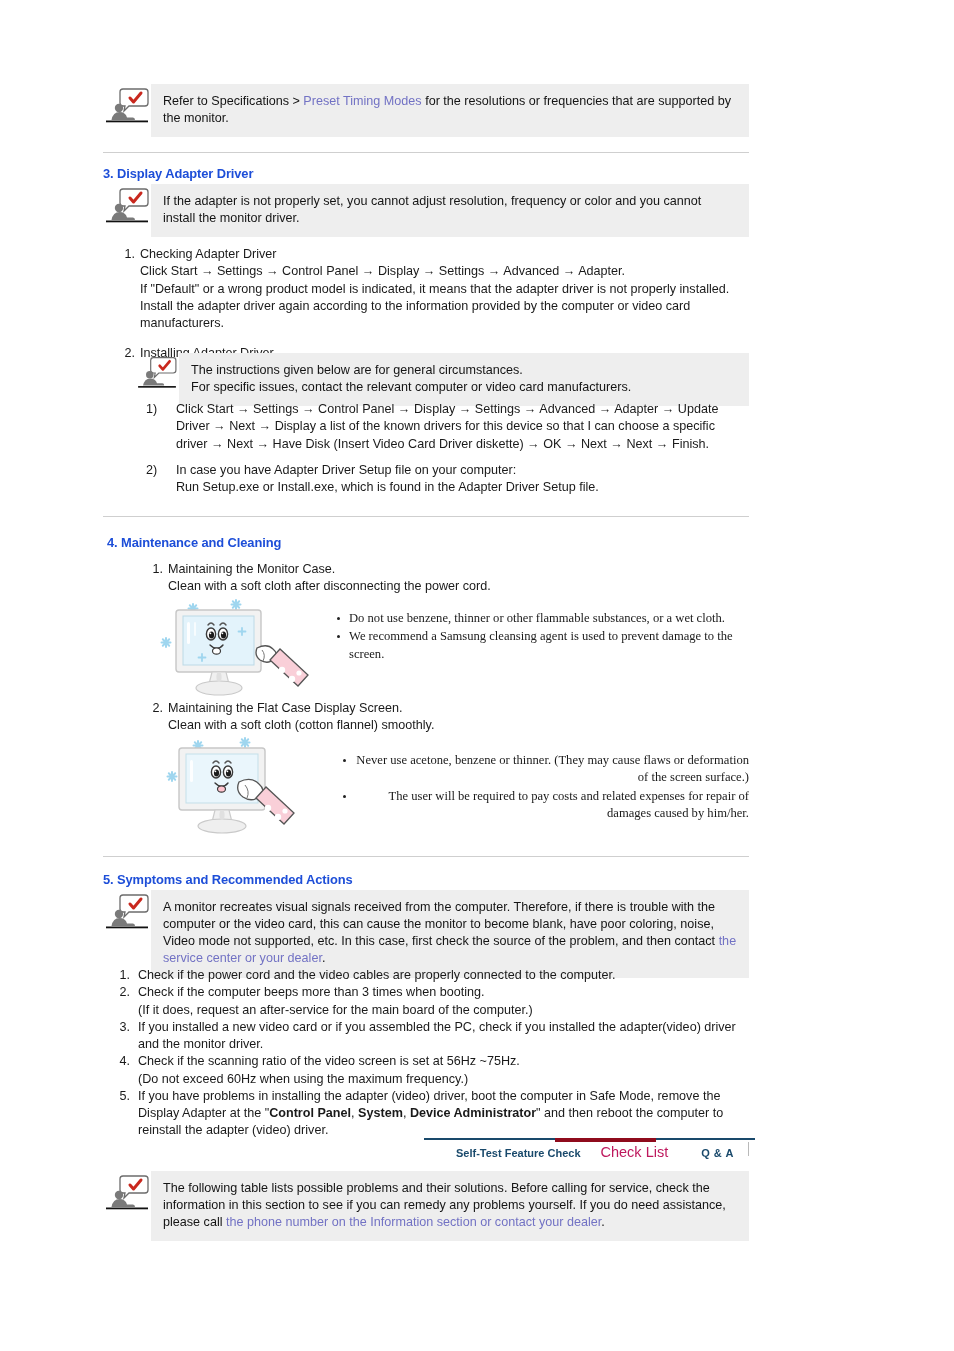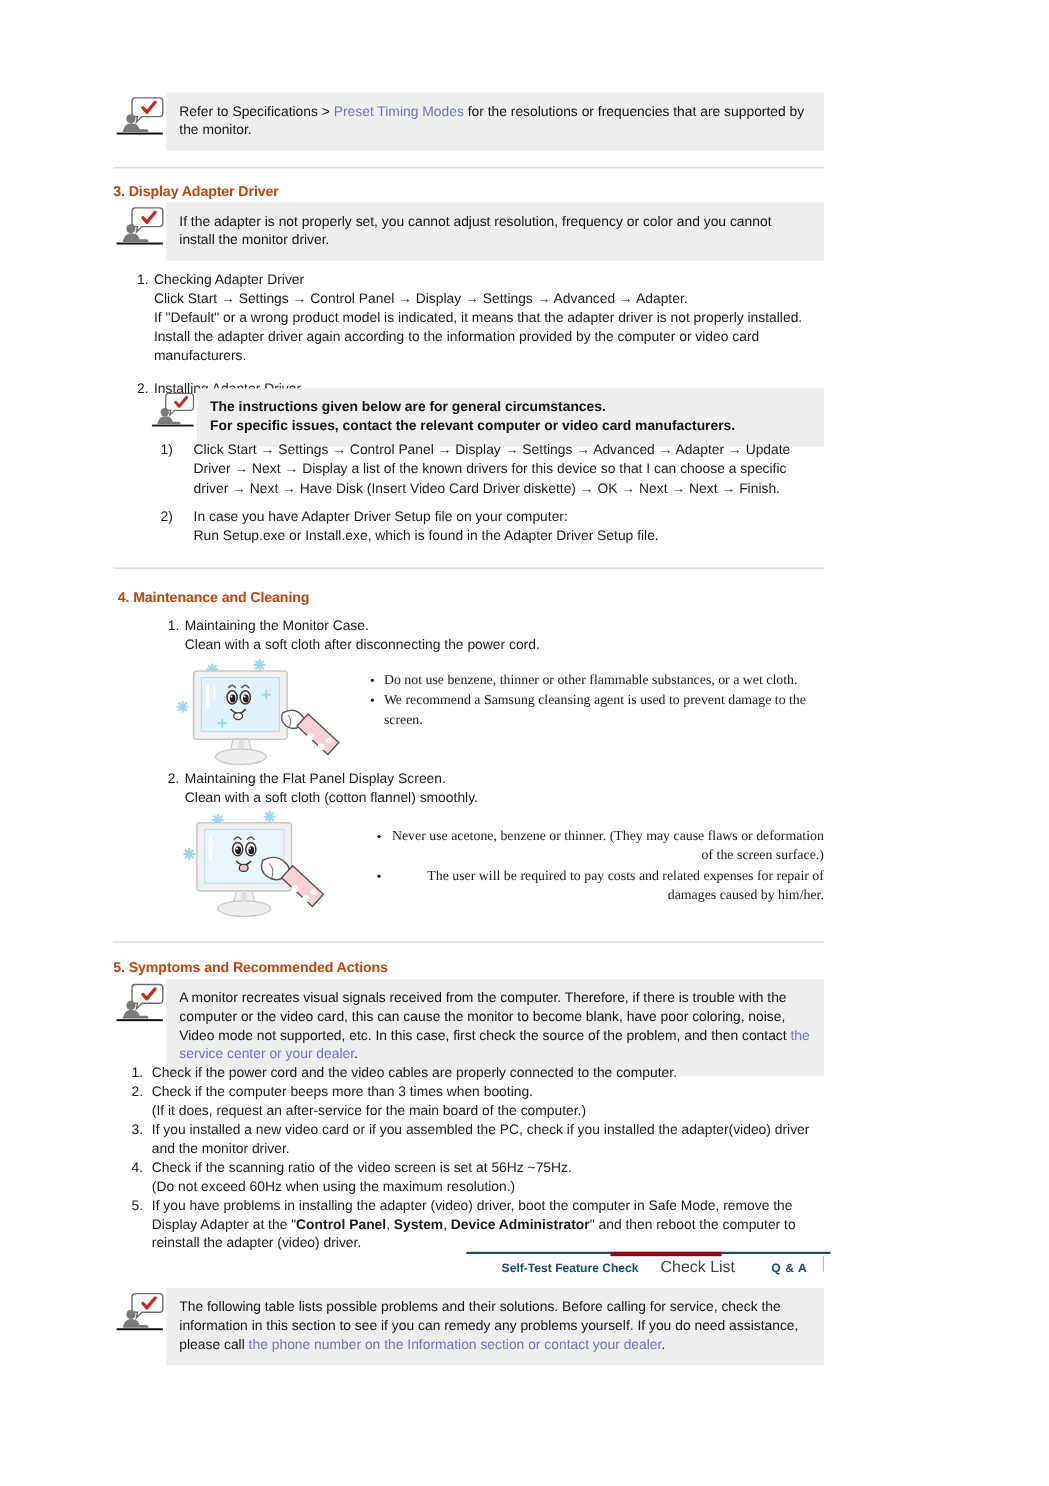--- a/index.html
+++ b/index.html
@@ -54,21 +54,21 @@
 
   
   .note-icon svg { display: block; }
 
   
   h3.section-title {
     font-size: 12.9px;
     font-weight: bold;
     margin: 0;
     padding: 0;
-    color: #c2410c;
+    color: #1d4ed8;
     letter-spacing: -0.1px;
   }
 
   
   .divider {
     border: 0;
     border-top: 1px solid #cfcfcf;
     margin: 0;
     width: 646px;
   }
@@ -185,21 +185,21 @@
   }
   .tab {
     font-size: 11px;
     color: #19496b;
     font-weight: bold;
     white-space: nowrap;
   }
   .tab-self { margin-left: 32px; }
   .tab-active {
     font-size: 14.5px;
-    color: #404040;
+    color: #be185d;
     font-weight: normal;
     margin-left: 20px;
   }
   .tab-qa { margin-left: 33px; letter-spacing: 0.5px; }
   .tab-sep {
     position: absolute;
     right: 6px;
     top: 4px;
     width: 1px;
     height: 14px;
@@ -273,21 +273,21 @@
         <div class="para">Click Start → Settings → Control Panel → Display → Settings → Advanced → Adapter.</div>
         <div class="para">If "Default" or a wrong product model is indicated, it means that the adapter driver is not properly installed. Install the adapter driver again according to the information provided by the computer or video card manufacturers.</div>
       </li>
       <li style="margin-top:13px;">
         <span class="marker">2.</span>
         <div class="para">Installing Adapter Driver</div>
       </li>
     </ol>
   </div>
 
-  <div class="content" style="top:353px; left:135px; width:614px;font-weight:bold;">
+  <div class="content" style="top:353px; left:135px; width:614px;">
     <div class="note">
       <span class="note-icon" style="width:44px;height:36px;">
         <svg width="44" height="36" viewBox="0 0 48 40" xmlns="http://www.w3.org/2000/svg">
           <path d="M20 3 h22 a3 3 0 0 1 3 3 v11 a3 3 0 0 1 -3 3 h-16 l-5 5 l1 -5 h-2 a3 3 0 0 1 -3 -3 v-11 a3 3 0 0 1 3 -3 z" fill="#ffffff" stroke="#6c6c6c" stroke-width="1.3"></path>
           <path d="M27 12 l3.5 4 l7.5 -9" fill="none" stroke="#c9281e" stroke-width="3" stroke-linecap="round" stroke-linejoin="round"></path>
           <circle cx="16" cy="22" r="4.2" fill="#7a7a7a"></circle>
           <path d="M8.5 34 q1.5 -8 8 -8 q6 0 7.5 5.5 l6 0 q2 0 2 2.5 z" fill="#7a7a7a"></path>
           <rect x="3" y="34.5" width="42" height="1.8" fill="#111111"></rect>
         </svg>
       </span>
@@ -387,21 +387,21 @@
           <li>We recommend a Samsung cleansing agent is used to prevent damage to the screen.</li>
         </ul>
       </div>
     </div>
   </div>
 
   <div class="content" style="top:700px; left:103px;">
     <ol class="olist">
       <li>
         <span class="marker" style="left:40px;">2.</span>
-        <div class="para" style="margin-left:28px;">Maintaining the Flat Panel Display Screen.</div>
+        <div class="para" style="margin-left:28px;">Maintaining the Flat Case Display Screen.</div>
         <div class="para" style="margin-left:28px;">Clean with a soft cloth (cotton flannel) smoothly.</div>
       </li>
     </ol>
   </div>
 
   <div class="content" style="top:732px;text-align:right;">
     <div class="illus-row">
       <div class="illus" style="margin-left:60px; width:170px; height:110px;">
         <svg width="170" height="110" viewBox="0 0 170 110" xmlns="http://www.w3.org/2000/svg">
           <g stroke="#9fd6ef" stroke-width="2" stroke-linecap="round">
@@ -482,21 +482,21 @@
         <div class="para">Check if the computer beeps more than 3 times when booting.</div>
         <div class="para">(If it does, request an after-service for the main board of the computer.)</div>
       </li>
       <li>
         <span class="marker">3.</span>
         <div class="para">If you installed a new video card or if you assembled the PC, check if you installed the adapter(video) driver and the monitor driver.</div>
       </li>
       <li>
         <span class="marker">4.</span>
         <div class="para">Check if the scanning ratio of the video screen is set at 56Hz ~75Hz.</div>
-        <div class="para">(Do not exceed 60Hz when using the maximum resolution.)</div>
+        <div class="para">(Do not exceed 60Hz when using the maximum frequency.)</div>
       </li>
       <li>
         <span class="marker">5.</span>
         <div class="para"><span>If you have problems in installing the adapter (video) driver, boot the computer in Safe Mode, remove the Display Adapter at the "</span><span class="bold">Control Panel</span><span>, </span><span class="bold">System</span><span>, </span><span class="bold">Device Administrator</span><span>" and then reboot the computer to reinstall the adapter (video) driver.</span></div>
       </li>
     </ol>
   </div>
 
   <div class="tabbar">
     <div class="tabbar-line"></div>

